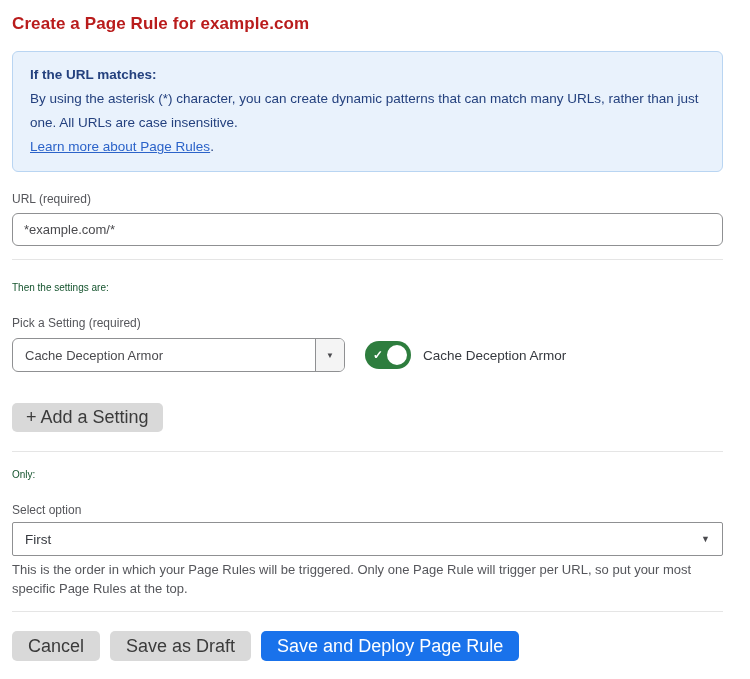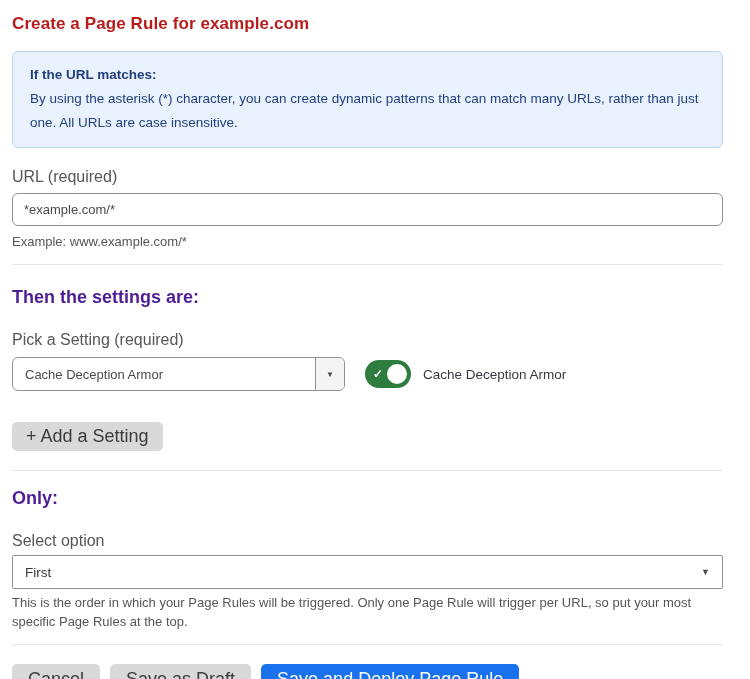--- a/index.html
+++ b/index.html
@@ -25,37 +25,37 @@
     color: #24417e;
     font-size: 13.5px;
     line-height: 24px;
     margin-bottom: 20px;
   }
   .info-heading { font-weight: bold; }
   .info-link {
     color: #2b63c9; text-decoration: underline; cursor: pointer;
   }
 
-  .field-label { font-size: 16px; color: #55565b; margin-bottom: 7px; }
+  .field-label { font-size: 12px; color: #55565b; margin-bottom: 7px; }
 
   .text-input {
     display: block; width: 100%; height: 33px;
     border: 1px solid #8f9092; border-radius: 6px;
     padding: 0 11px; font-size: 13px; color: #4a4a4e;
     font-family: "Liberation Sans", sans-serif;
     background: #ffffff; outline: none;
   }
   .hint { font-size: 13px; color: #55565b; margin-top: 6px; line-height: 19px; }
 
   hr.divider { border: none; border-top: 1px solid #e5e5e5; height: 0; }
   .d1 { margin: 13px 0 22px 0; }
   .d2 { margin: 19px 0 17px 0; }
   .d3 { margin: 13px 0 19px 0; }
 
-  .section-heading { font-size: 18px; font-weight: bold; color: #4c1d95; }
+  .section-heading { font-size: 10px; font-weight: normal; color: #14532d; }
   .pick-label { margin: 23px 0 8px 0; }
   .order-label { margin: 23px 0 5px 0; }
 
   .setting-row { display: flex; align-items: center; }
 
   .picker {
     width: 333px; height: 34px;
     border: 1px solid #8f9092; border-radius: 6px;
     background: #ffffff; display: flex; overflow: hidden; cursor: pointer;
   }
@@ -112,25 +112,25 @@
 </head>
 <body>
 
 <div class="container">
 
   <h1 class="page-title">Create a Page Rule for example.com</h1>
 
   <div class="info-box">
     <div class="info-heading">If the URL matches:</div>
     <div class="info-body">By using the asterisk (*) character, you can create dynamic patterns that can match many URLs, rather than just one. All URLs are case insensitive.</div>
+    <div><a class="info-link">Learn more about Page Rules</a><span>.</span></div>
   </div>
 
   <div class="field-label">URL (required)</div>
   <input class="text-input" type="text" value="*example.com/*" style="">
-  <div class="hint">Example: www.example.com/*</div>
 
   <hr class="divider d1">
 
   <div class="section-heading">Then the settings are:</div>
   <div class="field-label pick-label">Pick a Setting (required)</div>
 
   <div class="setting-row">
     <div class="picker">
       <div class="picker-value">Cache Deception Armor</div>
       <div class="picker-arrow">▼</div>

